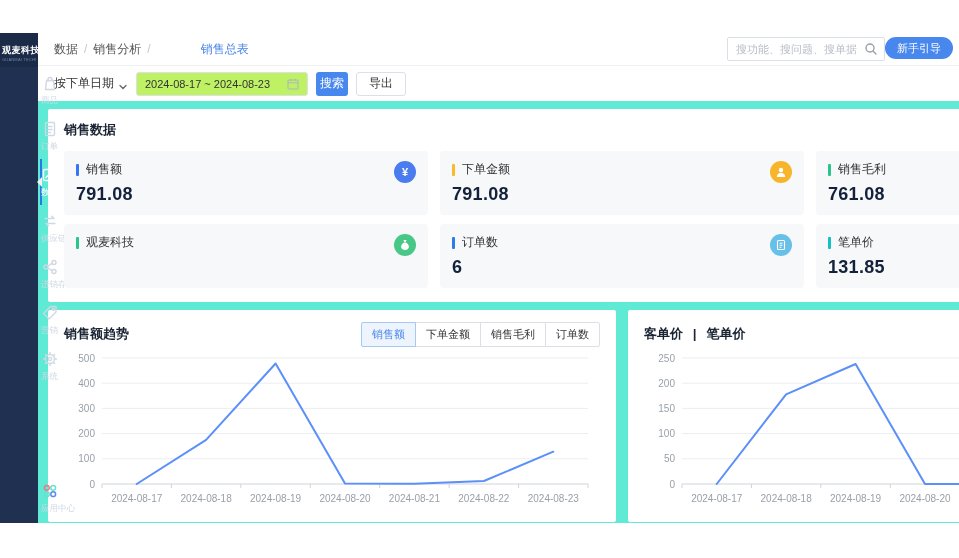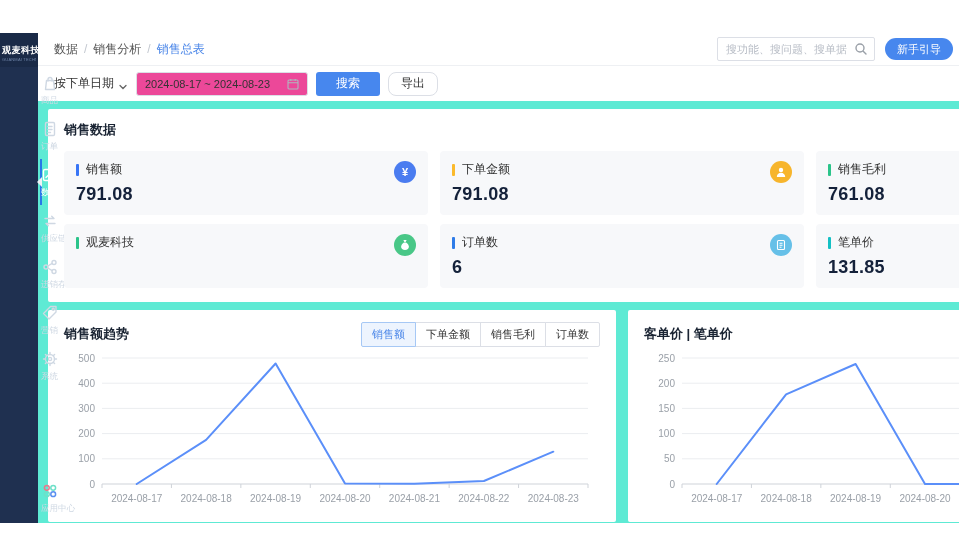--- a/index.html
+++ b/index.html
@@ -25,58 +25,58 @@
   svg.lineart { stroke: #cfd8e3; fill: none; stroke-width: 1.4; stroke-linecap: round; stroke-linejoin: round; }
   .nav-item.active svg.lineart { stroke: #fff; }
 
   
   .main { width: 921px; flex: 0 0 921px; display: flex; flex-direction: column; background: #fff; }
 
   .topbar { height: 33px; display: flex; align-items: center; padding: 0 6px 0 16px;
     border-bottom: 1px solid #eef0f3; }
   .crumbs { font-size: 12px; color: #555; display: flex; align-items: center; gap: 6px; }
   .crumb-sep { color: #c3c8d0; }
-  .crumb-active { color: #4a86e8; }
-  .top-right { margin-left: auto; display: flex; align-items: center; gap: 10px; }
+  .crumb-active { color: #4a86e8; margin-left: 44px; }
+  .top-right { margin-left: auto; display: flex; }
   .searchbox { width: 158px; height: 24px; border: 1px solid #dcdfe6; border-radius: 2px;
     display: flex; align-items: center; padding: 0 6px 0 8px; background: #fff; }
   .searchbox input { border: 0; outline: 0; flex: 1; font-size: 11px; color: #333; min-width: 0;
     font-family: inherit; }
   .searchbox input::placeholder { color: #b8bdc6; }
   .guide-btn { height: 22px; padding: 0 12px; background: #4787ee; color: #fff; border: 0;
     border-radius: 11px; font-size: 11px; cursor: pointer; font-family: inherit; white-space: nowrap; }
 
   .filterbar { height: 35px; display: flex; align-items: center; padding: 0 16px; gap: 8px; background: #fff; }
   .date-type { font-size: 12px; color: #333; display: flex; align-items: flex-end; gap: 4px; cursor: pointer; }
   .date-input { width: 172px; height: 24px; border: 1px solid #dcdfe6; border-radius: 3px;
-    display: flex; align-items: center; padding: 9px 8px; font-size: 11px; color: #333; background: #ec4899; }
+    display: flex; align-items: center; padding: 9px 8px; font-size: 11px; color: #333; background: #bef264; }
   .date-input .val { flex: 1; }
-  .btn-primary { height: 24px; padding: 0 20px; background: #4787ee; color: #fff; border: 0;
+  .btn-primary { height: 24px; padding: 0 4px; background: #4787ee; color: #fff; border: 0;
     border-radius: 3px; font-size: 12px; cursor: pointer; font-family: inherit; }
   .btn-plain { height: 24px; padding: 0 12px; background: #fff; color: #333; border: 1px solid #dcdfe6;
-    border-radius: 8px; font-size: 12px; cursor: pointer; font-family: inherit; }
+    border-radius: 3px; font-size: 12px; cursor: pointer; font-family: inherit; }
 
   .content { flex: 1; background: #5eead4; overflow: hidden; }
   .content-inner { width: 1170px; padding: 8px 0 0 10px; }
 
   .section-card { width: 1148px; background: #fff; border-radius: 2px; padding: 12px 16px 14px; }
   .section-title { font-size: 13px; font-weight: bold; color: #1a2433; margin-bottom: 12px; }
   .metrics { display: grid; grid-template-columns: repeat(3, 364px); gap: 9px 12px; }
   .metric { background: #f7f8fa; border-radius: 4px; height: 64px; padding: 10px 12px 8px; position: relative; }
   .metric-top { display: flex; align-items: center; }
   .metric-bar { width: 3px; height: 12px; border-radius: 1px; margin-right: 7px; }
   .metric-label { font-size: 12px; color: #333; }
   .metric-ico { position: absolute; right: 12px; top: 10px; width: 22px; height: 22px; border-radius: 50%;
     display: flex; align-items: center; justify-content: center; color: #fff; font-size: 11px; font-weight: bold; }
   .metric-value { font-size: 18px; font-weight: bold; color: #14213a; margin-top: 6px; letter-spacing: 0.3px; }
 
   .charts-row { display: flex; gap: 12px; margin-top: 8px; }
   .chart-card { width: 568px; height: 212px; background: #fff; border-radius: 2px; padding: 12px 16px 6px; }
   .chart-head { display: flex; align-items: center; justify-content: space-between; height: 24px; }
-  .chart-title { font-size: 13px; font-weight: bold; color: #1a2433; }
+  .chart-title { font-size: 13px; font-weight: bold; color: #1a2433; font-family: Liberation Mono, monospace; }
   .tab-group { display: inline-flex; }
   .tab { font-size: 11px; color: #333; background: #fff; border: 1px solid #dcdfe6; padding: 4px 10px;
     cursor: pointer; margin-left: -1px; font-family: inherit; position: relative; }
   .tab:first-child { margin-left: 0; border-radius: 2px 0 0 2px; }
   .tab:last-child { border-radius: 0 2px 2px 0; }
   .tab.active { color: #4a86e8; background: #edf4fe; border-color: #a6c8f5; z-index: 1; }
   svg.chart text.tick { font-size: 10px; fill: #9aa0a8; font-family: "Liberation Sans", "DejaVu Sans", sans-serif; }
 </style>
 </head>
 <body>

